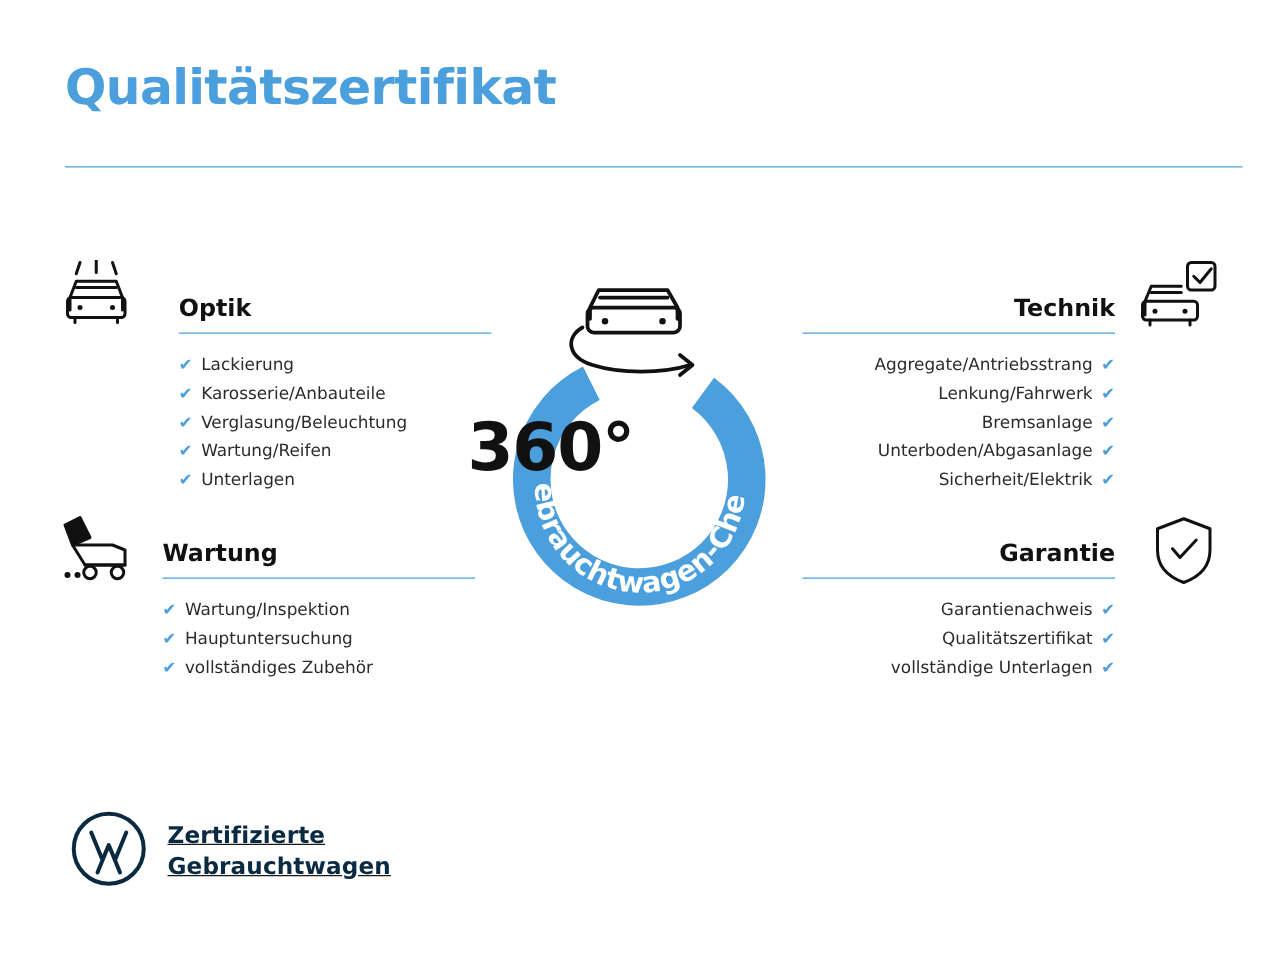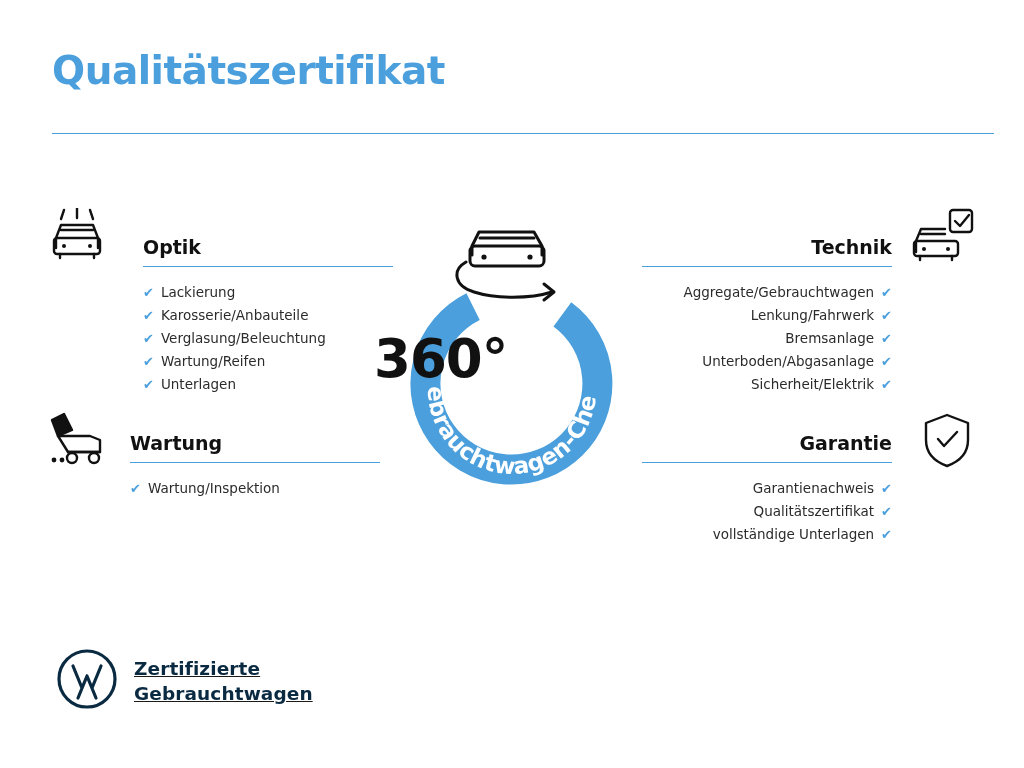--- a/index.html
+++ b/index.html
@@ -189,26 +189,28 @@
   <div class="item"><span class="check">✔</span><span>Karosserie/Anbauteile</span></div>
   <div class="item"><span class="check">✔</span><span>Verglasung/Beleuchtung</span></div>
   <div class="item"><span class="check">✔</span><span>Wartung/Reifen</span></div>
   <div class="item"><span class="check">✔</span><span>Unterlagen</span></div>
 </div>
 
 <div class="col col-left block-wartung">
   <div class="sec-head">Wartung</div>
   <div class="sec-rule"></div>
   <div class="item"><span class="check">✔</span><span>Wartung/Inspektion</span></div>
+  <div class="item"><span class="check">✔</span><span>Hauptuntersuchung</span></div>
+  <div class="item"><span class="check">✔</span><span>vollständiges Zubehör</span></div>
 </div>
 
 <div class="col col-right block-technik">
   <div class="sec-head">Technik</div>
   <div class="sec-rule"></div>
-  <div class="item"><span>Aggregate/Gebrauchtwagen</span><span class="check">✔</span></div>
+  <div class="item"><span>Aggregate/Antriebsstrang</span><span class="check">✔</span></div>
   <div class="item"><span>Lenkung/Fahrwerk</span><span class="check">✔</span></div>
   <div class="item"><span>Bremsanlage</span><span class="check">✔</span></div>
   <div class="item"><span>Unterboden/Abgasanlage</span><span class="check">✔</span></div>
   <div class="item"><span>Sicherheit/Elektrik</span><span class="check">✔</span></div>
 </div>
 
 <div class="col col-right block-garantie">
   <div class="sec-head">Garantie</div>
   <div class="sec-rule"></div>
   <div class="item"><span>Garantienachweis</span><span class="check">✔</span></div>

